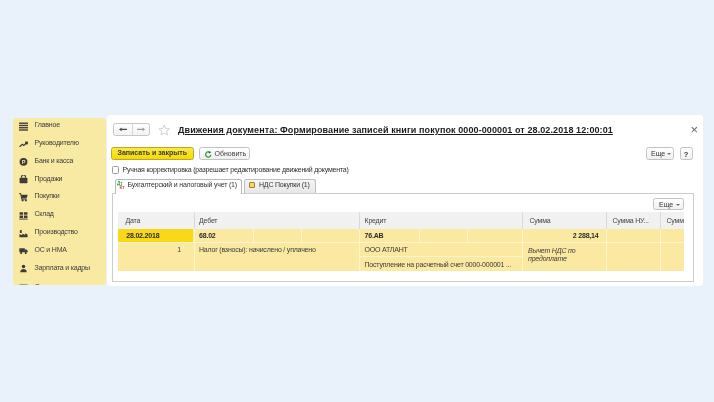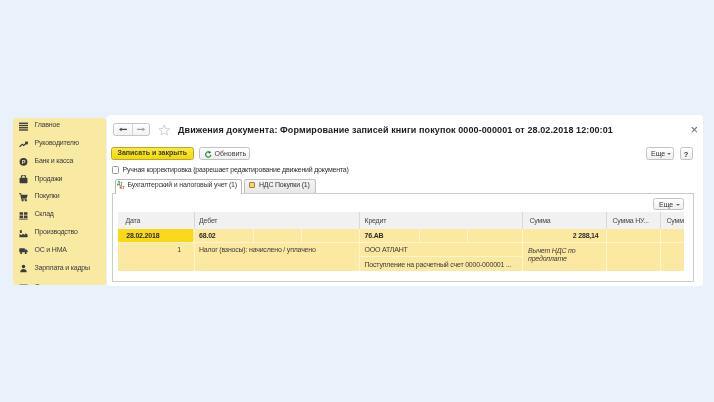--- a/index.html
+++ b/index.html
@@ -124,21 +124,21 @@
     </svg>
   <svg class="abs" style="left:23.6px; top:3px;" width="8.2" height="4.8" viewBox="0 0 12 7">
       <path d="M12 3.5 L8.2 0.7 V2.5 H0 V4.5 H8.2 V6.3 Z" fill="#9a9a9a"></path>
     </svg>
 </div>
 
 <svg class="abs" style="left:158.3px; top:124.2px;" width="12.5" height="12" viewBox="0 0 24 24">
     <path d="M12 2 L14.9 9.1 L22.5 9.7 L16.7 14.6 L18.5 22 L12 18 L5.5 22 L7.3 14.6 L1.5 9.7 L9.1 9.1 Z" fill="none" stroke="#b4c0ca" stroke-width="1.4"></path>
   </svg>
 
-<div class="abs" style="left:178px; top:125px; font-size:9px; font-weight:bold; color:#1c1c1c; white-space:nowrap; letter-spacing:0.1px;">Движения документа: Формирование записей книги покупок 0000-000001 от 28.02.2018 12:00:01</div>
+<div class="abs" style="left:178px; top:125px; font-size:9px; font-weight:bold; color:#1c1c1c; white-space:nowrap; letter-spacing:0.1px;text-decoration:underline;">Движения документа: Формирование записей книги покупок 0000-000001 от 28.02.2018 12:00:01</div>
 
 <div class="abs" style="left:690.5px; top:122px; font-size:13px; color:#666;">×</div>
 
 <div class="abs" style="left:111px; top:146.5px; width:82.5px; height:13px; background:linear-gradient(#fbe93e,#f7d900); border:1px solid #b3a63c; border-radius:2.5px;">
   <div class="abs" style="left:0; right:0; top:1.5px; text-align:center; font-size:7px; font-weight:bold; color:#3a3a3a; white-space:nowrap;">Записать и закрыть</div>
 </div>
 <div class="btn" style="left:198.5px; top:146.5px; width:51px; height:13px;">
   <svg class="abs" style="left:4.5px; top:3px;" width="7.5" height="7.5" viewBox="0 0 16 16">
       <path d="M12.5 3.2 A5.5 5.5 0 1 0 14.5 8.2" stroke="#2f9e33" stroke-width="2.7" fill="none"></path>
       <path d="M9.3 0.4 L15.6 2.1 L10.7 5.9 Z" fill="#20701f"></path>

